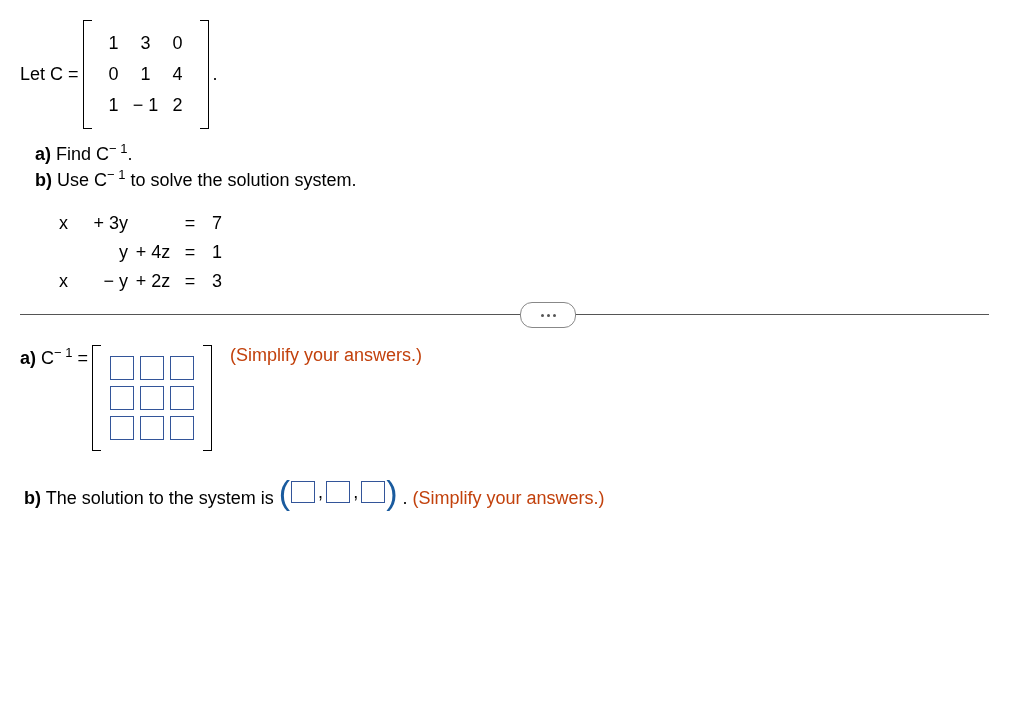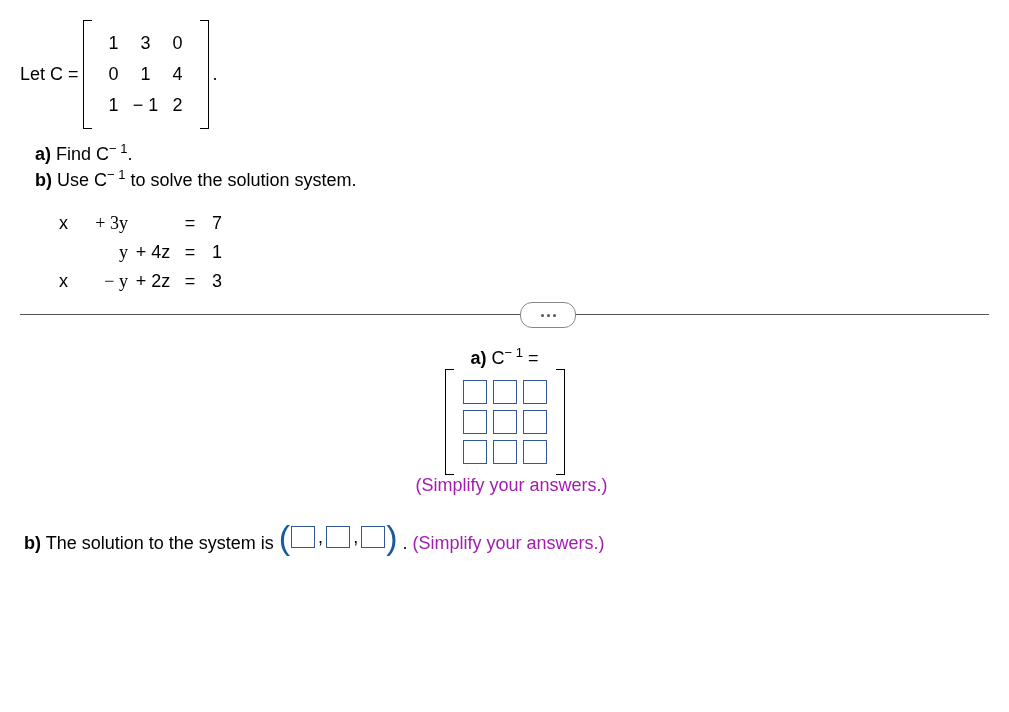--- a/index.html
+++ b/index.html
@@ -55,21 +55,21 @@
       margin: 18px 0 18px 30px;
     }
     .eq-row {
       display: flex;
       padding: 4px 0;
     }
     .eq-cell {
       text-align: right;
     }
     .eq-cell.x { width: 18px; }
-    .eq-cell.y { width: 60px; font-family: Liberation Serif, serif; }
+    .eq-cell.y { width: 60px; }
     .eq-cell.z { width: 50px; text-align: center; }
     .eq-cell.eq { width: 24px; text-align: center; }
     .eq-cell.rhs { width: 20px; text-align: right; }
     .divider-row {
       position: relative;
       margin: 18px 0 30px 0;
     }
     .hr {
       border: none;
       border-top: 1px solid #555;
@@ -91,23 +91,22 @@
       gap: 3px;
     }
     .more-btn span {
       width: 3px;
       height: 3px;
       background: #555;
       border-radius: 50%;
     }
     .answer-a {
       display: flex;
-      align-items: center;
+      align-items: flex-start;
       margin: 30px 0;
-      flex-direction: column;
     }
     .input-box, .input-box-sm {
       border: 1px solid #359;
       width: 24px;
       height: 24px;
       background: #fff;
       display: inline-block;
       margin: 3px;
       box-sizing: border-box;
     }
@@ -116,21 +115,21 @@
       height: 22px;
       margin: 0 1px;
     }
     .input-matrix-content {
       padding: 8px 6px;
     }
     .input-matrix-row {
       display: flex;
     }
     .hint {
-      color: #a21caf;
+      color: #c2410c;
       margin-left: 14px;
     }
     .answer-b {
       margin: 30px 4px;
     }
     .tuple {
       color: #1a5b9e;
       display: inline-flex;
       align-items: center;
       font-size: 26px;

